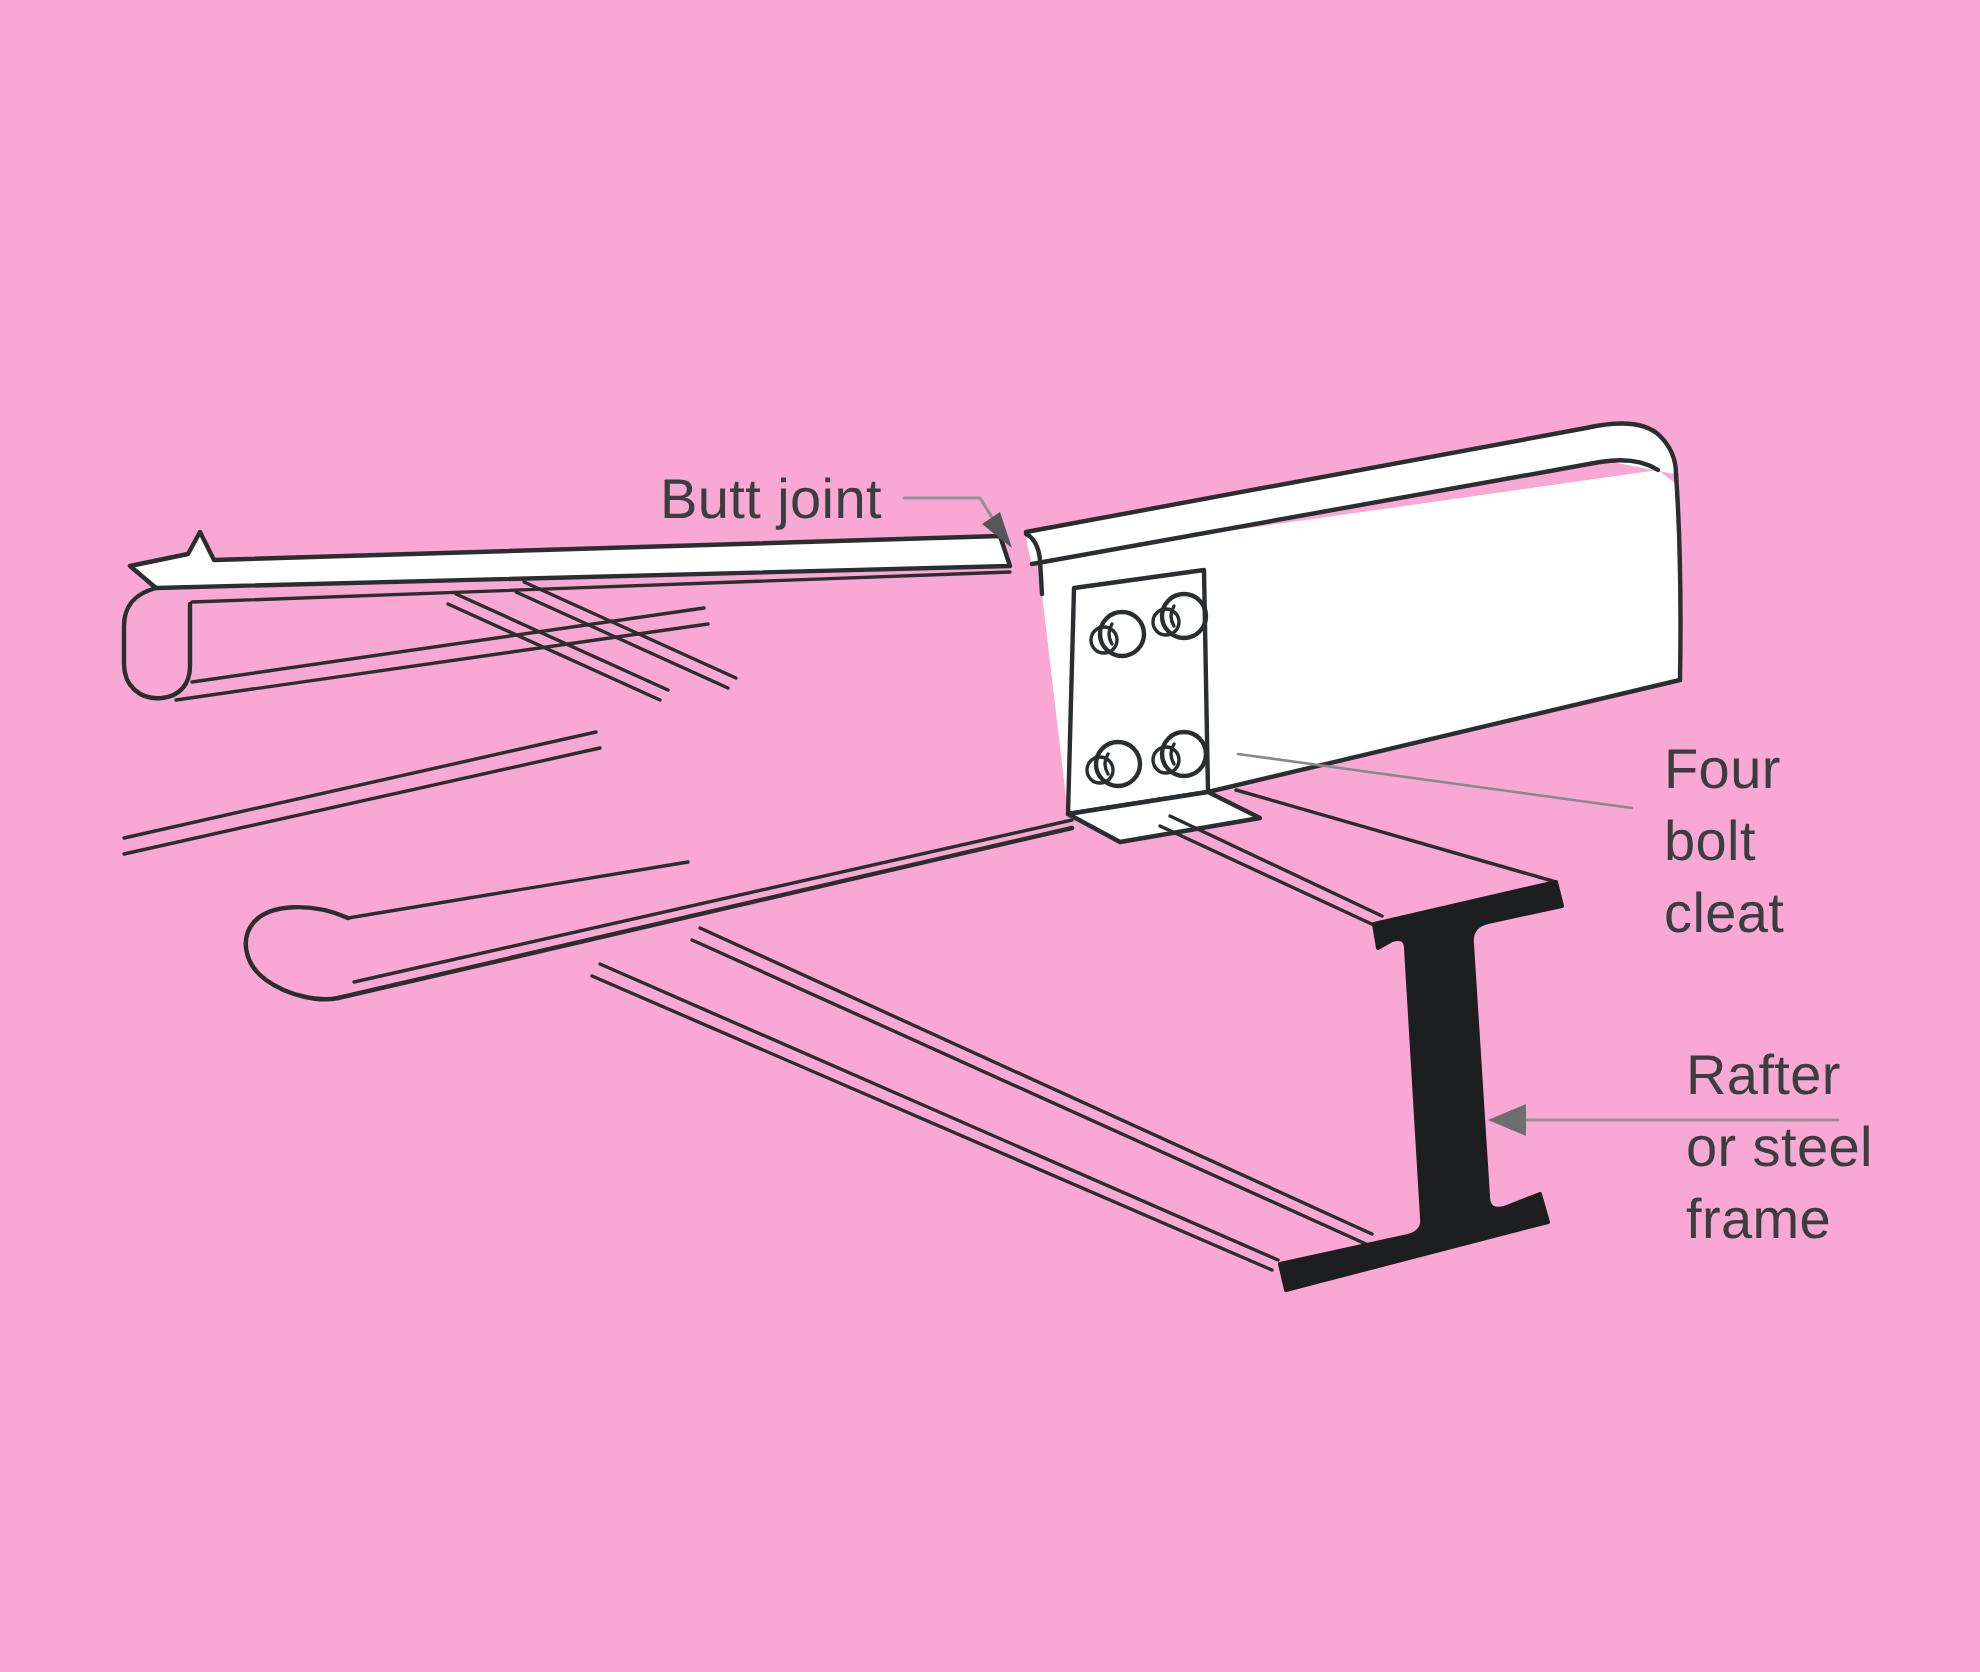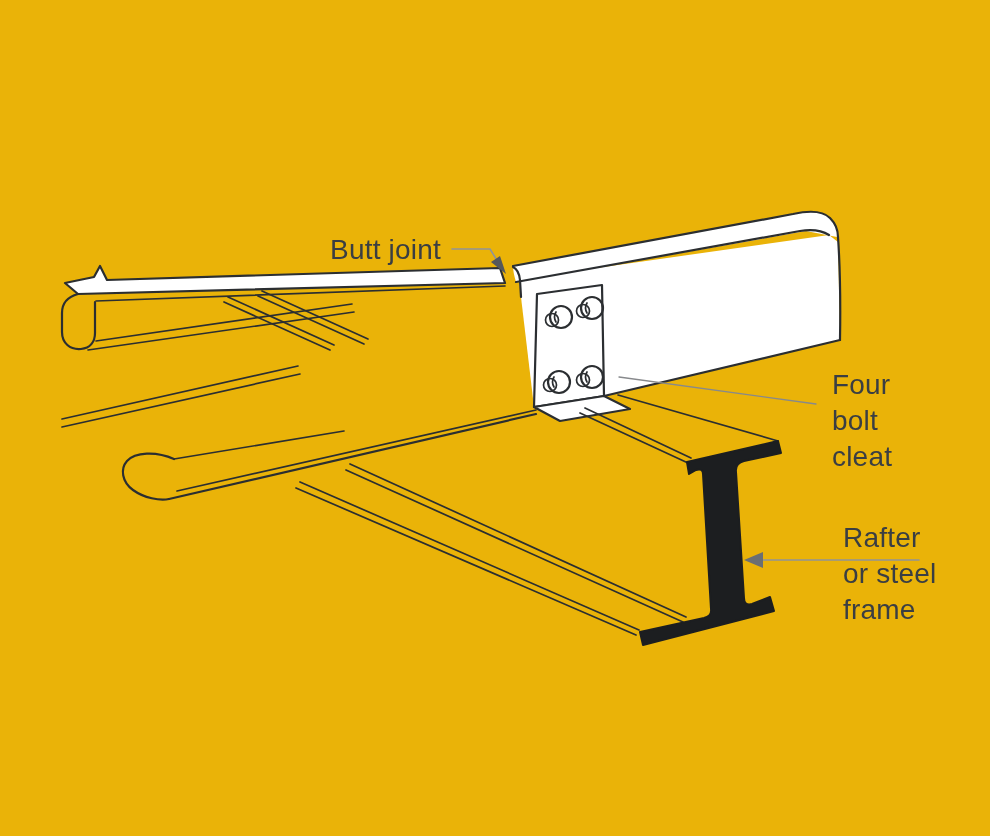--- a/index.html
+++ b/index.html
@@ -1,16 +1,16 @@
 <!DOCTYPE html>
 <html><head>
 <meta charset="utf-8">
 <style>
   html,body{margin:0;padding:0;background:#ffffff;}
-  .stage{position:relative;width:990px;height:836px;background:#eab308;overflow:hidden;}
+  .stage{position:relative;width:990px;height:836px;background:#f9a8d4;overflow:hidden;}
   svg{display:block;}
   .ink{stroke:#2b2e31;fill:none;stroke-width:2.2;stroke-linecap:round;stroke-linejoin:round;}
   .ink-thin{stroke:#2b2e31;fill:none;stroke-width:1.7;stroke-linecap:round;stroke-linejoin:round;}
   .face{fill:#ffffff;stroke:#2b2e31;stroke-width:2.2;stroke-linecap:round;stroke-linejoin:round;}
   .face-ns{fill:#ffffff;stroke:none;}
   .solid{fill:#1c1e20;stroke:#1c1e20;stroke-width:2;stroke-linejoin:round;}
   .leader{stroke:#919497;fill:none;stroke-width:1.6;stroke-linecap:round;stroke-linejoin:round;}
   .leader-thin{stroke:#87898c;fill:none;stroke-width:1.3;stroke-linecap:round;}
   .arrowhead{fill:#55585b;stroke:none;}
   .arrowhead-gray{fill:#6b6f72;stroke:none;}

